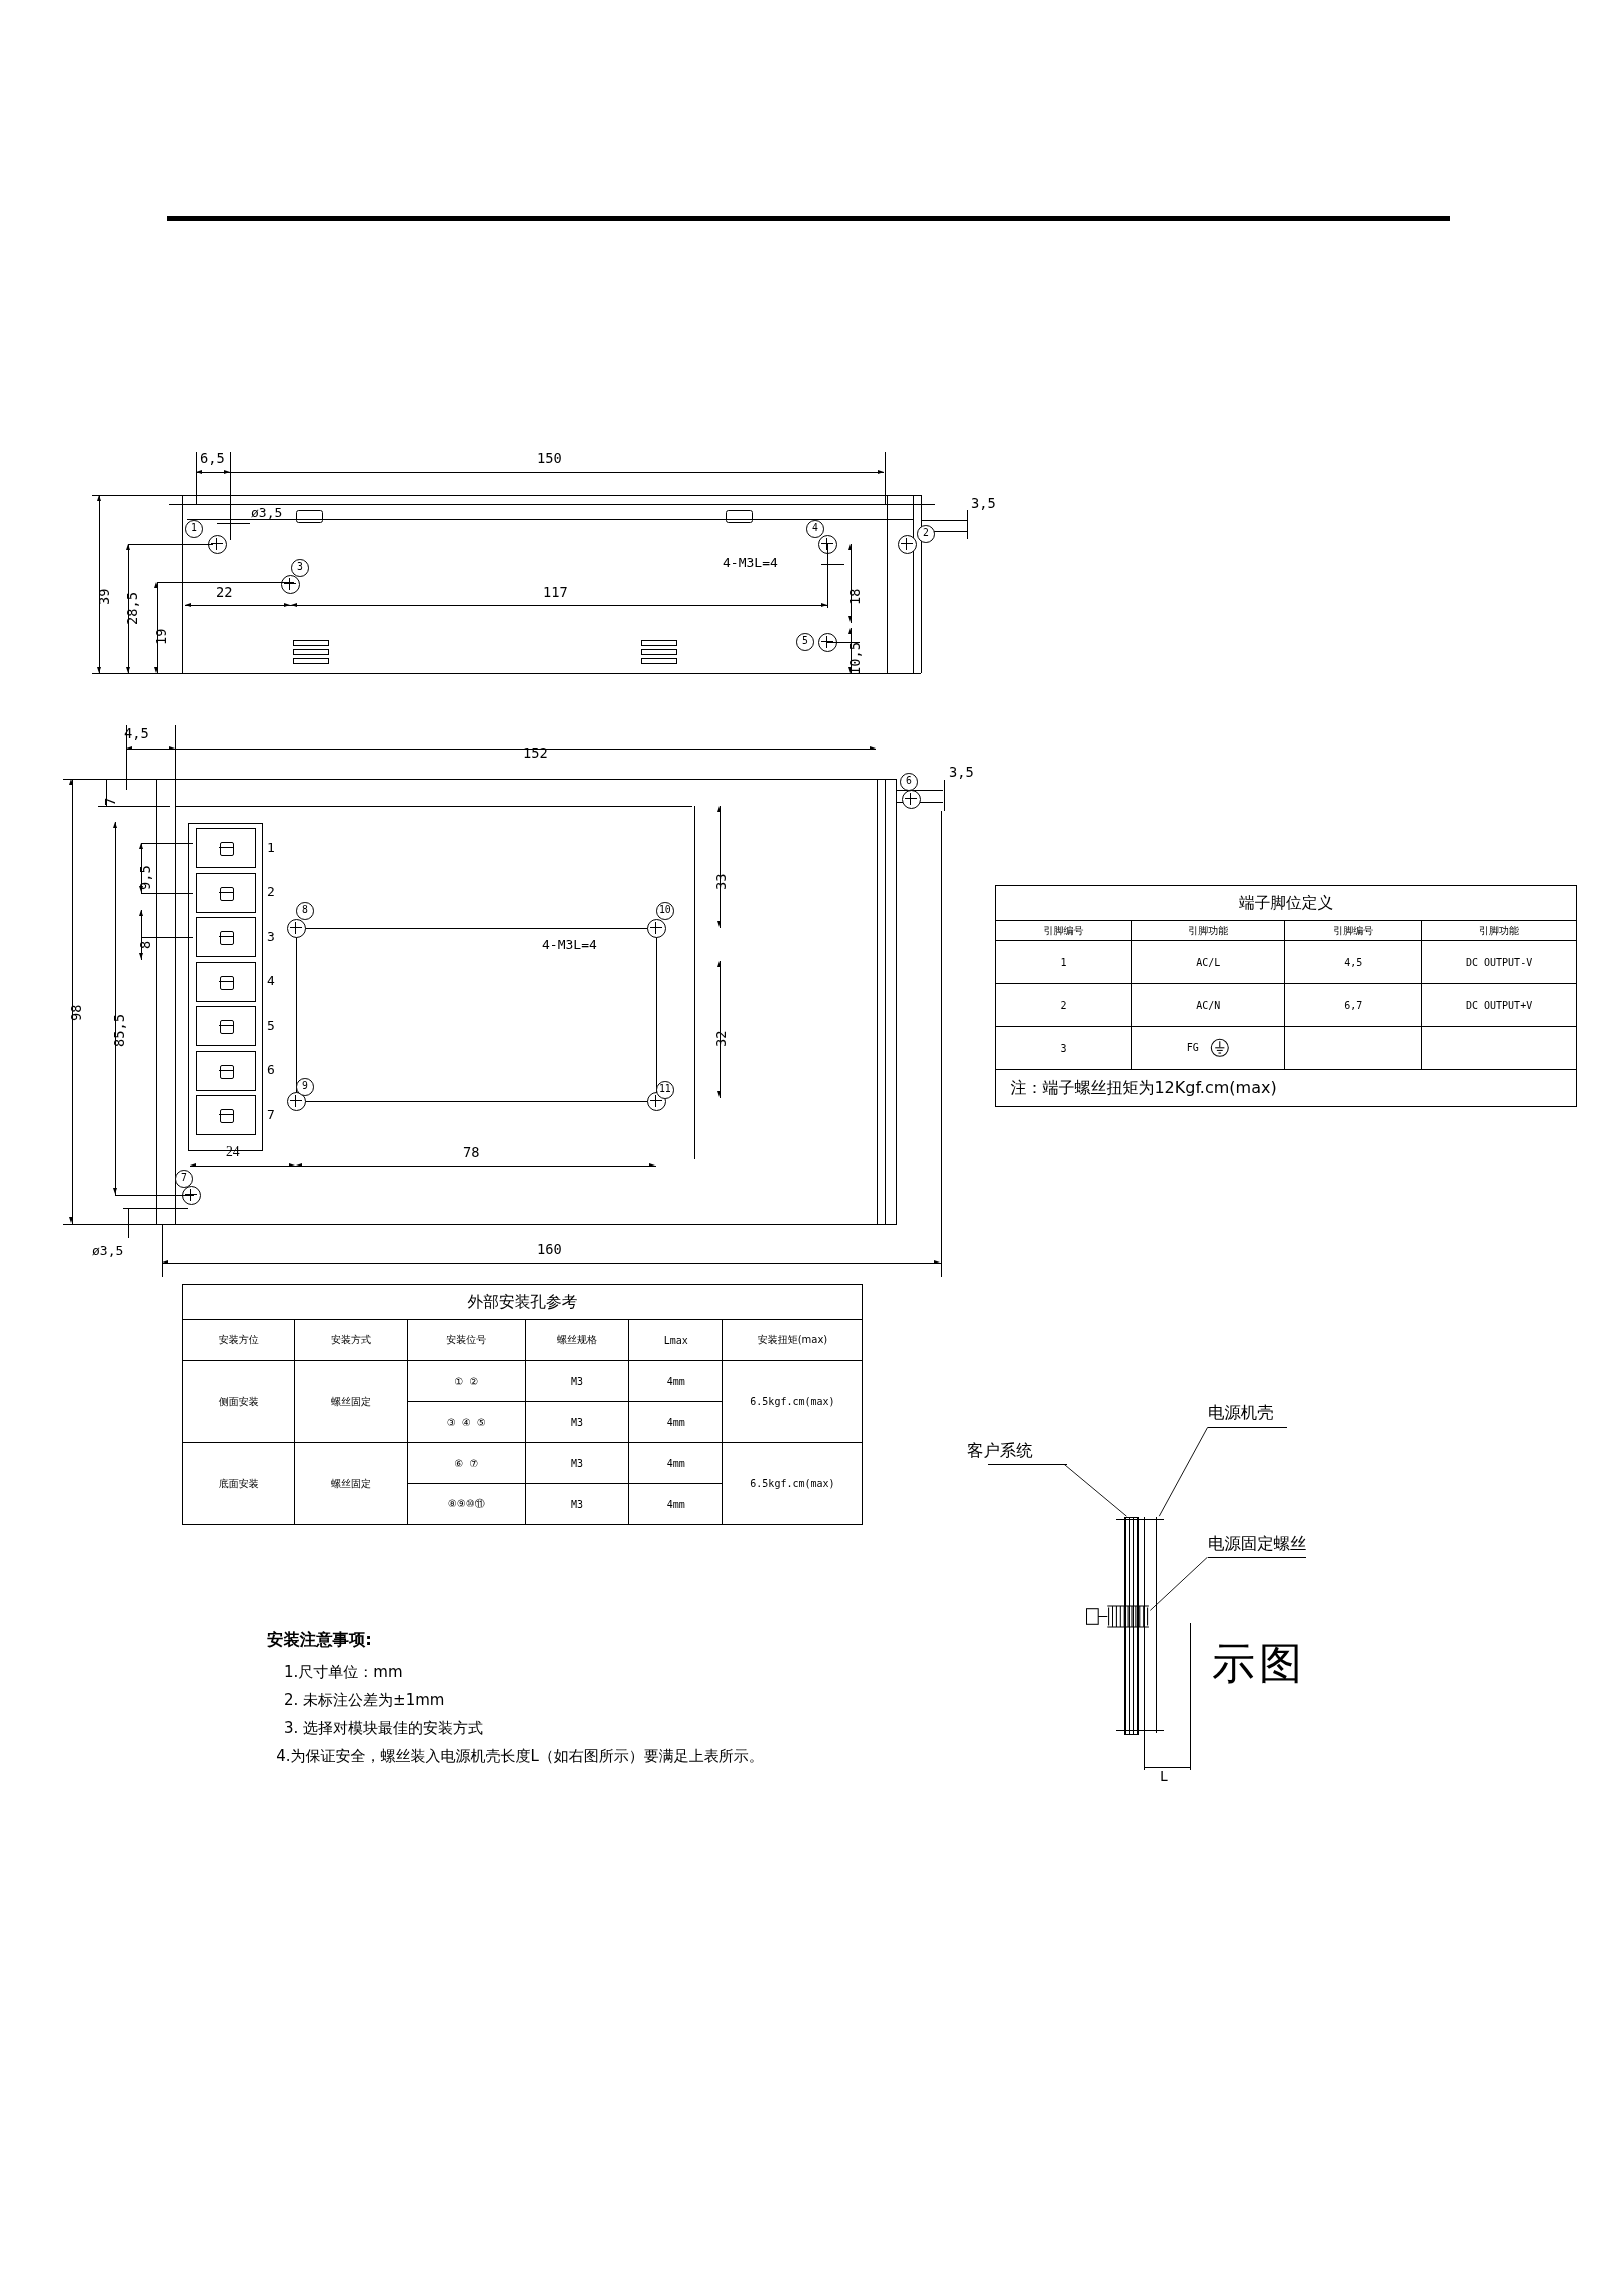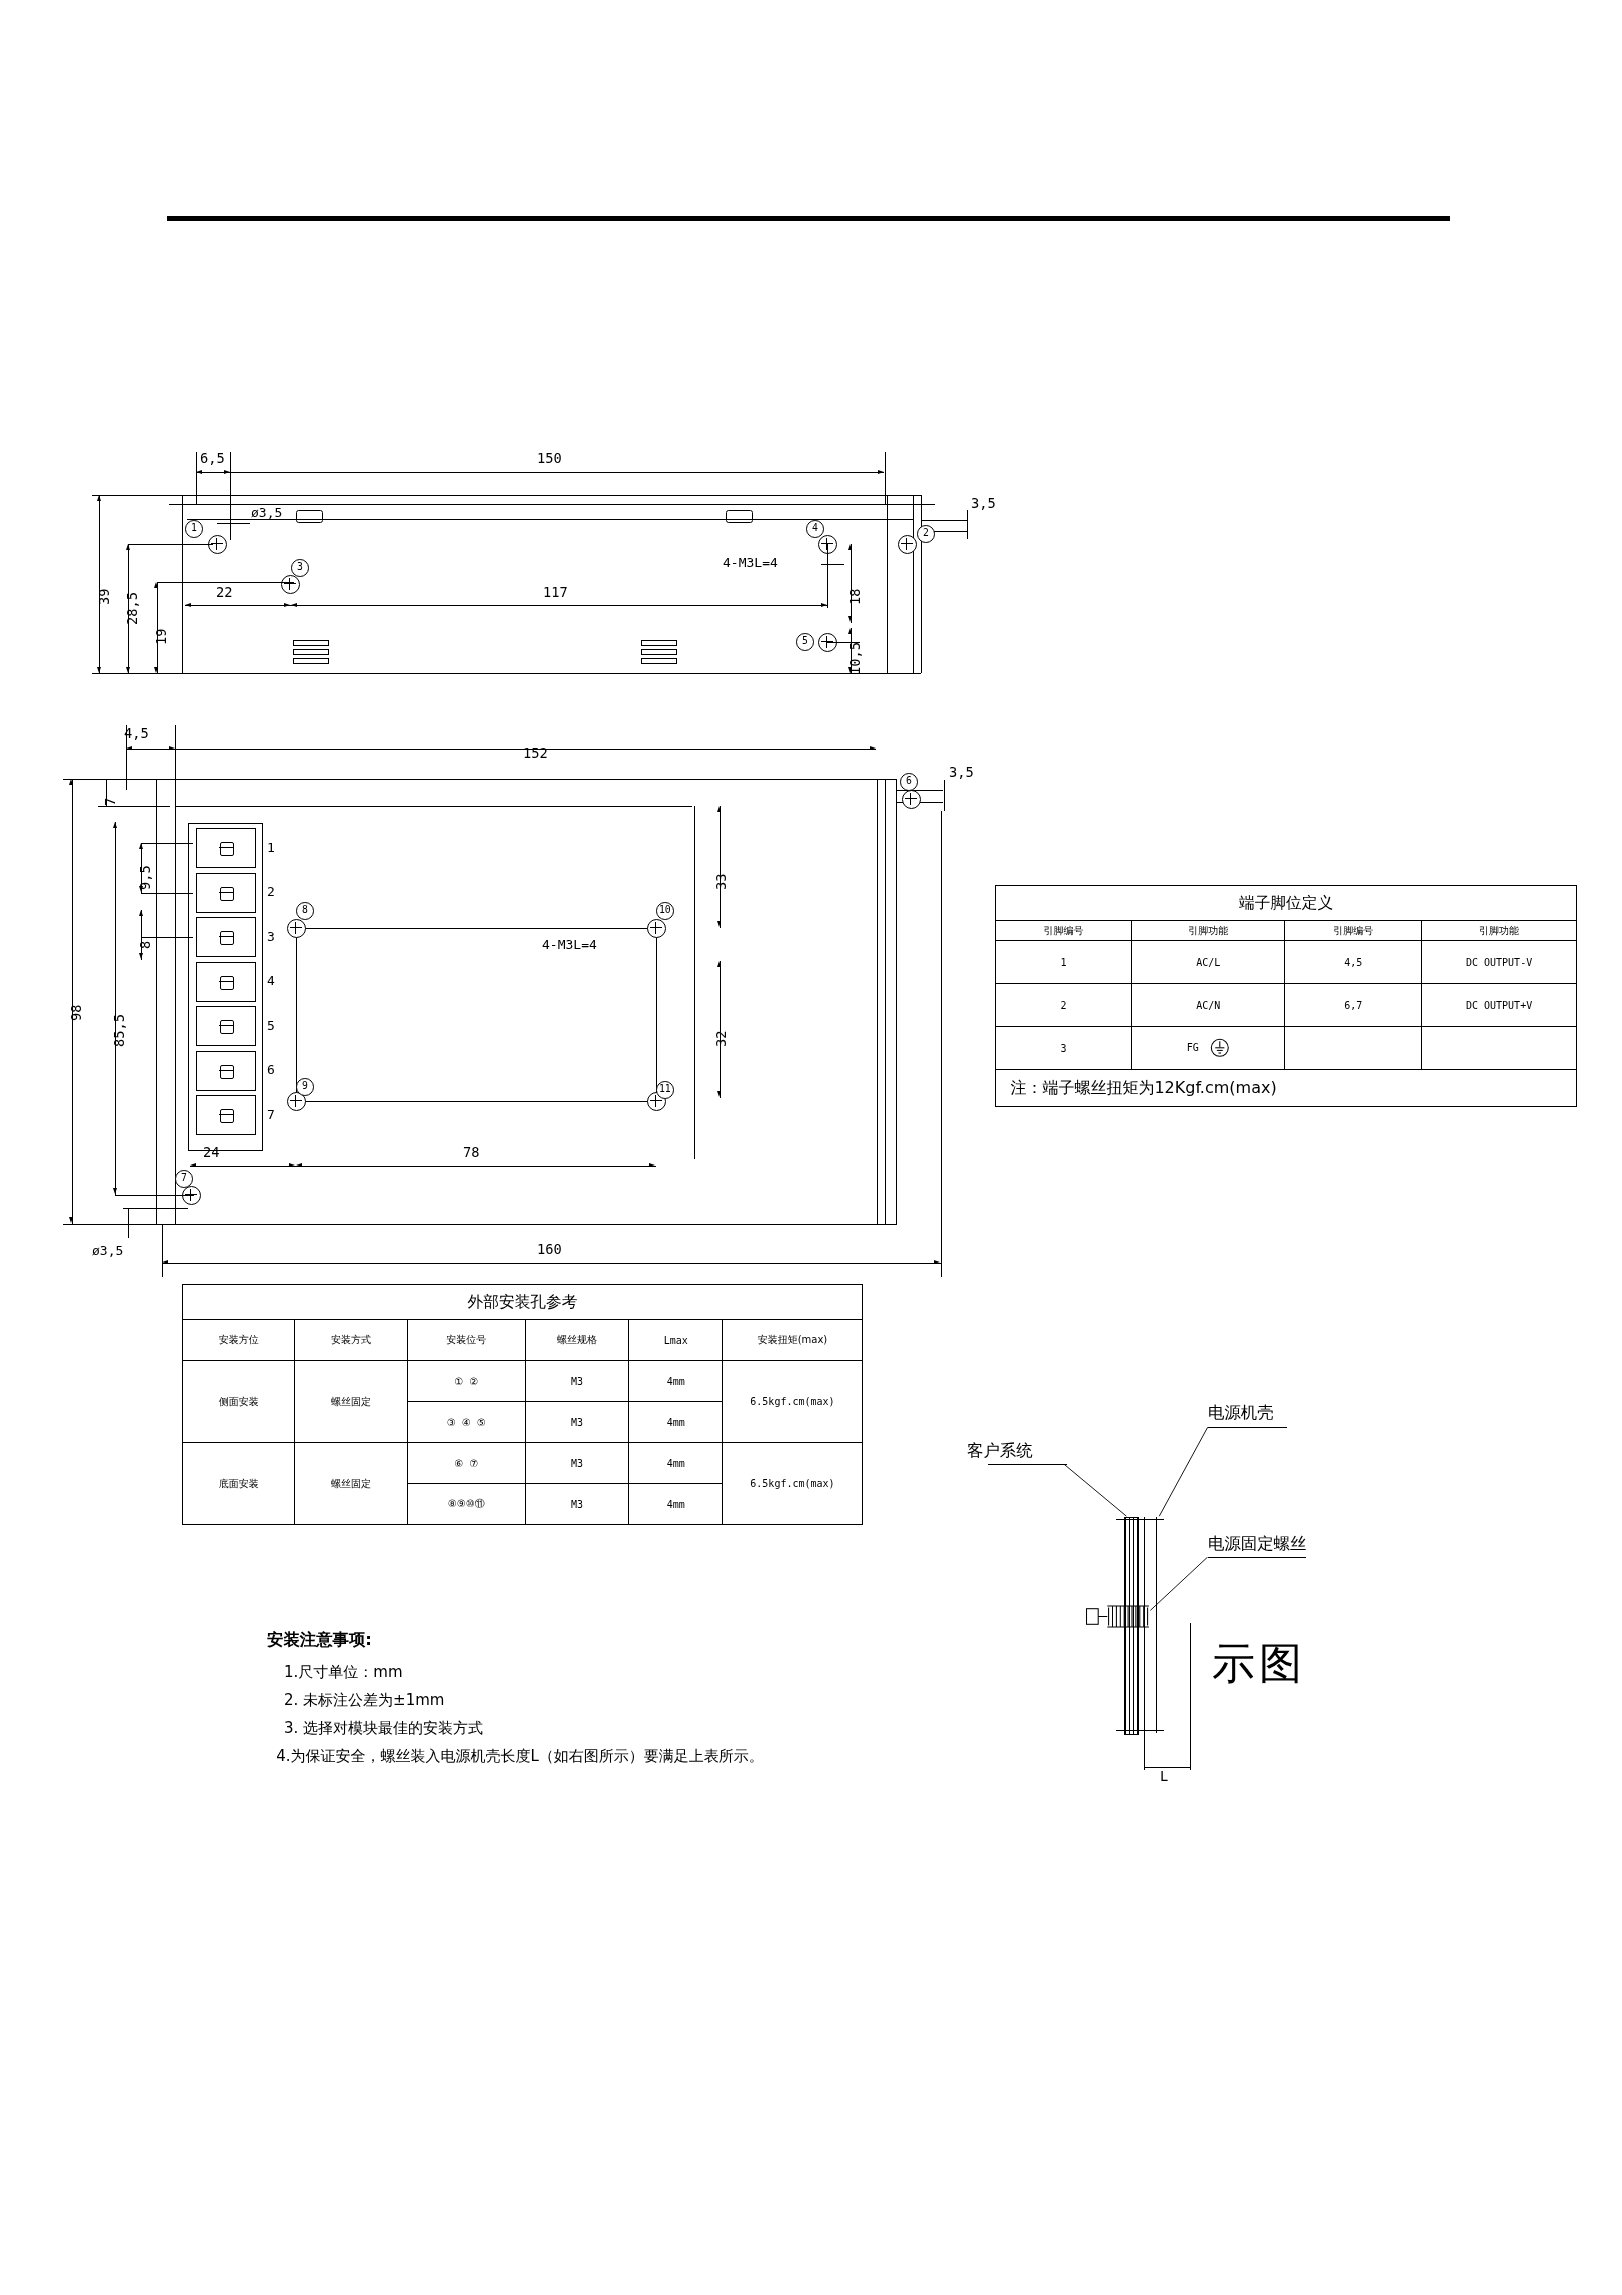--- a/index.html
+++ b/index.html
@@ -292,21 +292,21 @@
     <div class="dimv" style="left:713px;top:890px;">33</div>
 
     <div class="ln v1" style="left:720px;top:961px;height:137px;"></div>
     <div class="ar-u" style="left:717px;top:961px;"></div>
     <div class="ar-d" style="left:717px;top:1091px;"></div>
     <div class="dimv" style="left:713px;top:1047px;">32</div>
 
     <div class="ln h1" style="left:190px;top:1166px;width:106px;"></div>
     <div class="ar-l" style="left:190px;top:1163px;"></div>
     <div class="ar-r" style="left:289px;top:1163px;"></div>
-    <div class="dim" style="left:203px;top:1144px;">24</div>
+    <div class="dim" style="left:226px;top:1144px;font-family:Liberation Serif, serif;">24</div>
 
     <div class="ln h1" style="left:296px;top:1166px;width:360px;"></div>
     <div class="ar-l" style="left:296px;top:1163px;"></div>
     <div class="ar-r" style="left:649px;top:1163px;"></div>
     <div class="dim" style="left:463px;top:1144px;">78</div>
 
     <div class="ln h1" style="left:162px;top:1263px;width:779px;"></div>
     <div class="ar-l" style="left:162px;top:1260px;"></div>
     <div class="ar-r" style="left:934px;top:1260px;"></div>
     <div class="ln v1" style="left:162px;top:1225px;height:52px;"></div>

